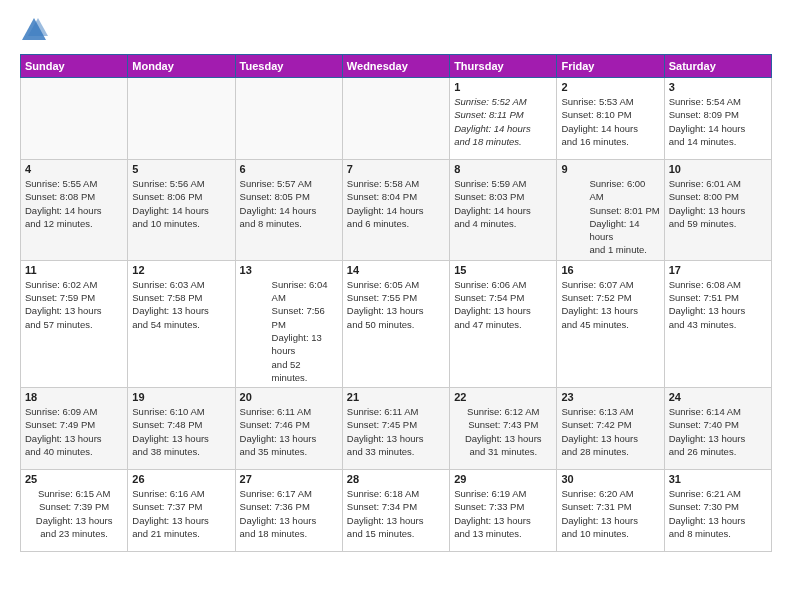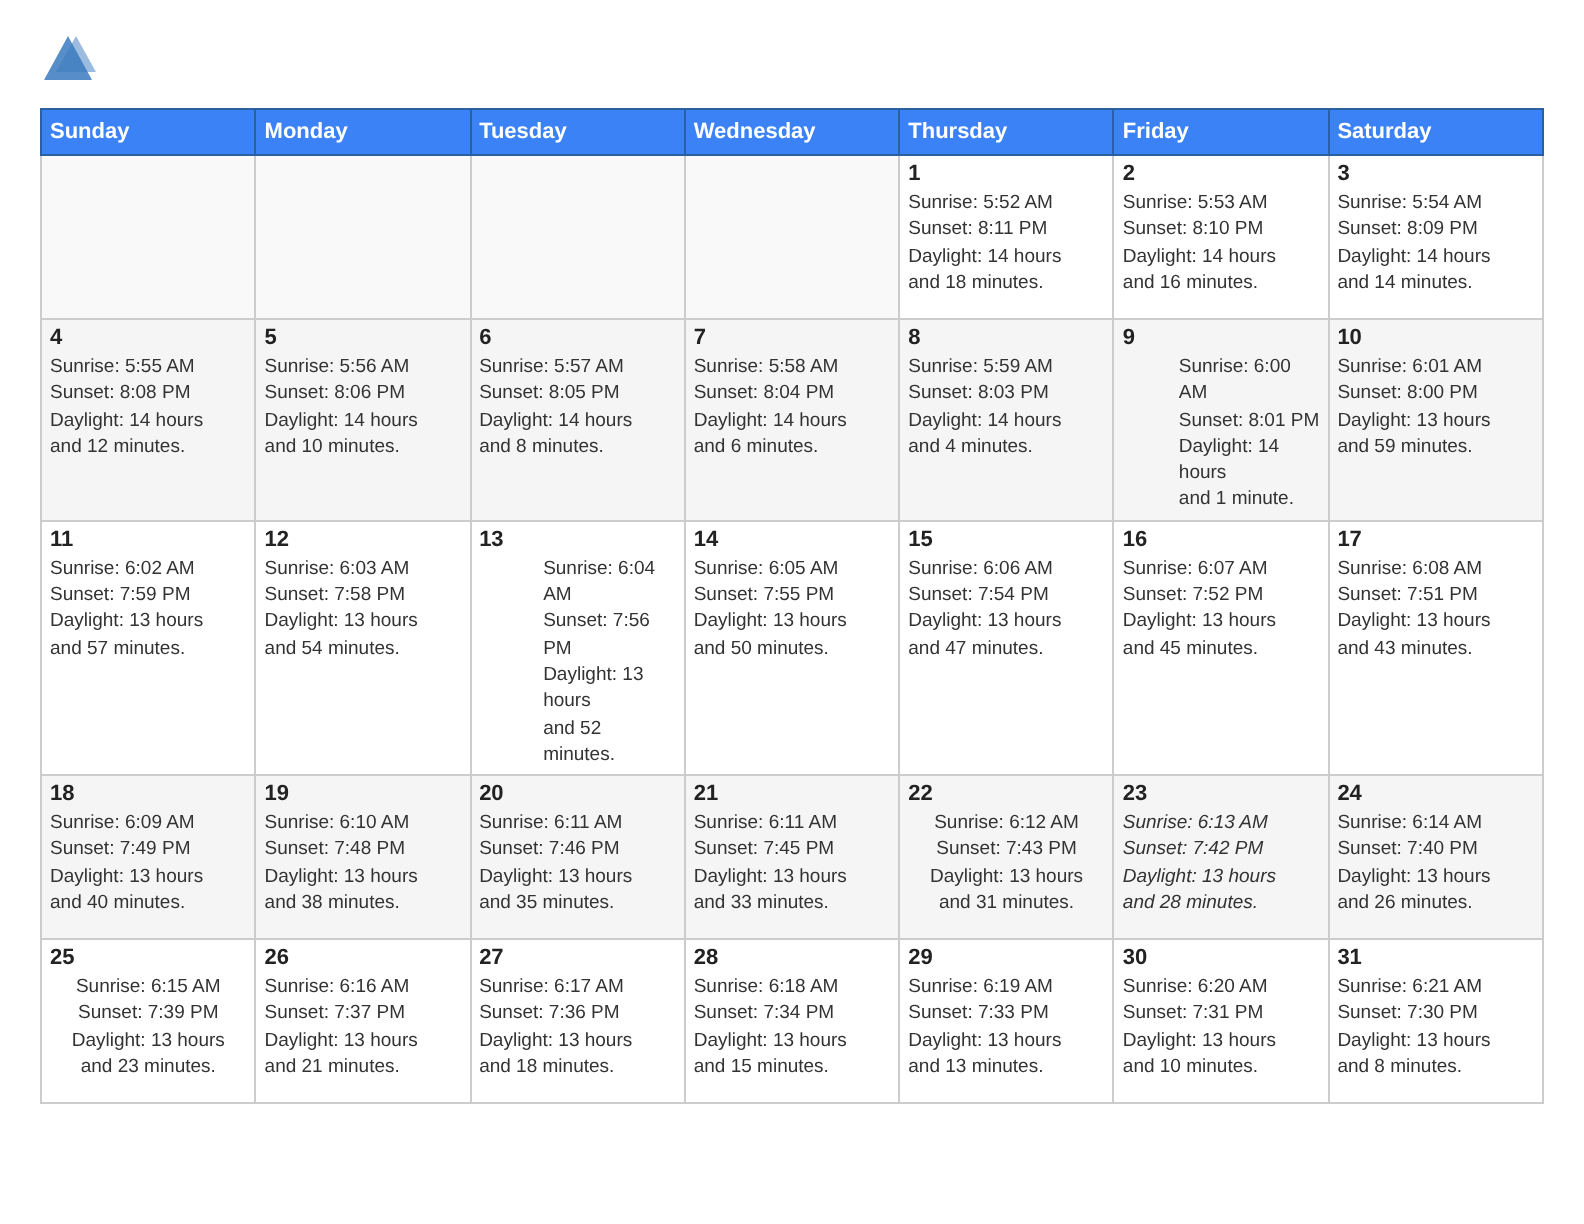--- a/index.html
+++ b/index.html
@@ -57,21 +57,21 @@
       font-size: 14px;
       color: #444;
       margin-top: 2px;
     }
     .calendar {
       width: 100%;
       border-collapse: collapse;
       font-size: 10.5px;
     }
     .calendar thead tr th {
-      background: #3b82f6;
+      background: #a21caf;
       color: #fff;
       padding: 5px 4px;
       text-align: left;
       font-size: 11px;
       font-weight: bold;
       border: 1px solid #2a60a0;
     }
     .calendar tbody tr td {
       vertical-align: top;
       border: 1px solid #ccc;
@@ -133,21 +133,21 @@
         </tr>
     </thead>
     <tbody id="calendar-body">
     <tr>
           <td class="empty"></td>
           <td class="empty"></td>
           <td class="empty"></td>
           <td class="empty"></td>
           <td>
             <span class="day-num">1</span>
-            <div class="day-info" style="white-space: pre-line;">Sunrise: 5:52 AM
+            <div class="day-info" style="white-space: pre-line; font-style: italic;">Sunrise: 5:52 AM
 Sunset: 8:11 PM
 Daylight: 14 hours
 and 18 minutes.</div>
           </td>
           <td>
             <span class="day-num">2</span>
             <div class="day-info" style="white-space: pre-line;">Sunrise: 5:53 AM
 Sunset: 8:10 PM
 Daylight: 14 hours
 and 16 minutes.</div>
@@ -293,21 +293,21 @@
           </td>
           <td>
             <span class="day-num">22</span>
             <div class="day-info" style="white-space: pre-line; text-align: center;">Sunrise: 6:12 AM
 Sunset: 7:43 PM
 Daylight: 13 hours
 and 31 minutes.</div>
           </td>
           <td>
             <span class="day-num">23</span>
-            <div class="day-info" style="white-space: pre-line; font-style: italic;">Sunrise: 6:13 AM
+            <div class="day-info" style="white-space: pre-line;">Sunrise: 6:13 AM
 Sunset: 7:42 PM
 Daylight: 13 hours
 and 28 minutes.</div>
           </td>
           <td>
             <span class="day-num">24</span>
             <div class="day-info" style="white-space: pre-line;">Sunrise: 6:14 AM
 Sunset: 7:40 PM
 Daylight: 13 hours
 and 26 minutes.</div>

